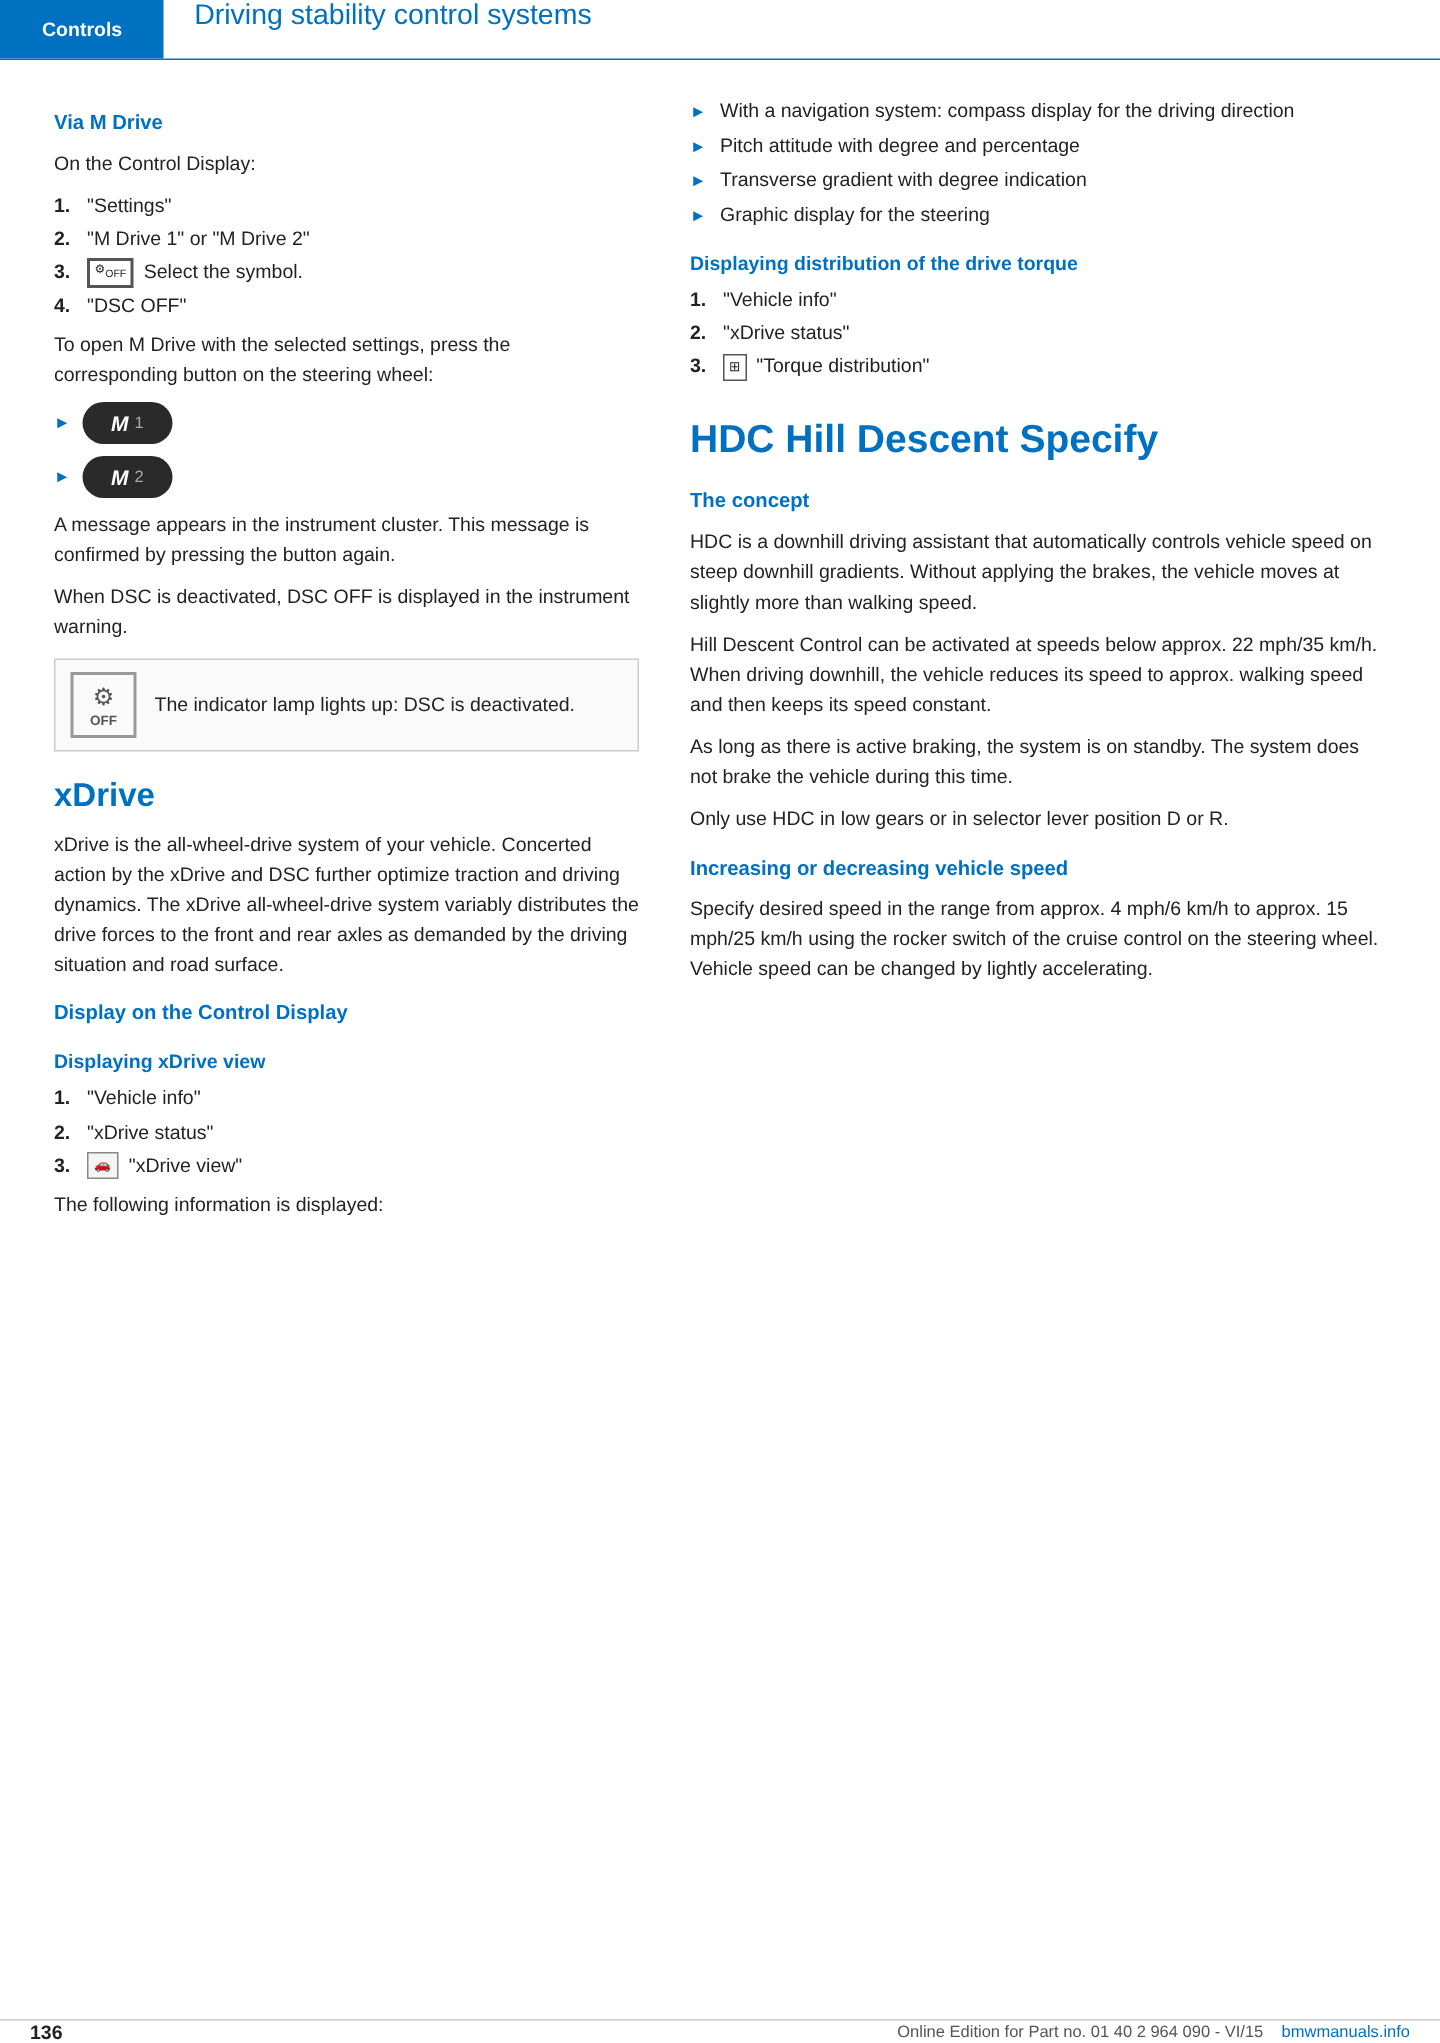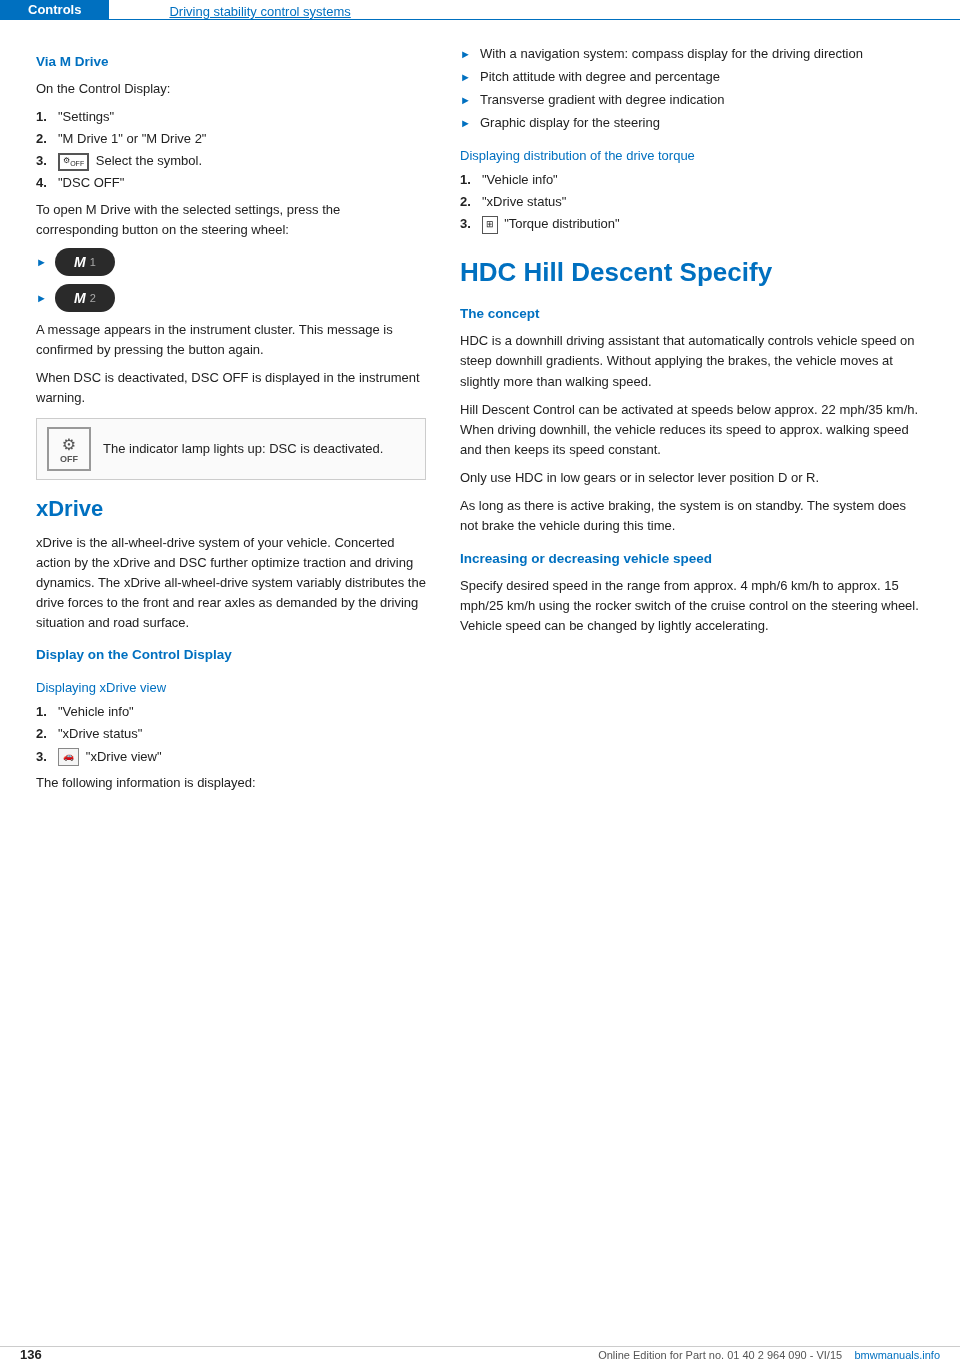--- a/index.html
+++ b/index.html
@@ -9,40 +9,38 @@
       background: #fff;
       color: #222;
       width: 960px;
       min-height: 1362px;
       position: relative;
     }
 
     
     .header {
       display: flex;
-      height: 20px;
+      height: 40px;
       border-bottom: 1px solid #0070c0;
-      gap: 40px;
     }
     .header-left {
       background: #0070c0;
       color: #fff;
       font-size: 13px;
       font-weight: bold;
       padding: 0 28px;
       display: flex;
       align-items: center;
     }
     .header-right {
       color: #0070c0;
-      font-size: 13px;
+      font-size: 19px;
       padding: 0 20px;
       display: flex;
-      align-items: flex-end;
-      text-decoration: underline;
+      align-items: flex-start;
     }
 
     
     .content {
       display: flex;
       padding: 20px 0 0 0;
     }
     .col-left {
       width: 450px;
       padding: 0 24px 0 36px;
@@ -56,21 +54,21 @@
     .section-title-blue {
       color: #0070c0;
       font-size: 13.5px;
       font-weight: bold;
       margin-bottom: 6px;
       margin-top: 12px;
     }
     .section-title-small-blue {
       color: #0070c0;
       font-size: 13px;
-      font-weight: normal;
+      font-weight: bold;
       margin-bottom: 4px;
       margin-top: 12px;
     }
 
     
     .big-heading {
       color: #0070c0;
       font-size: 26px;
       font-weight: bold;
       margin: 18px 0 8px 0;
@@ -367,22 +365,22 @@
         </span>
       </li>
     </ol>
 
     <p class="big-heading">HDC Hill Descent Specify</p>
 
     <p class="section-title-blue">The concept</p>
 
     <p>HDC is a downhill driving assistant that automatically controls vehicle speed on steep downhill gradients. Without applying the brakes, the vehicle moves at slightly more than walking speed.</p>
     <p>Hill Descent Control can be activated at speeds below approx. 22 mph/35 km/h. When driving downhill, the vehicle reduces its speed to approx. walking speed and then keeps its speed constant.</p>
+    <p>As long as there is active braking, the system is on standby. The system does not brake the vehicle during this time.</p>
     <p>Only use HDC in low gears or in selector lever position D or R.</p>
-    <p>As long as there is active braking, the system is on standby. The system does not brake the vehicle during this time.</p>
 
     <p class="section-title-blue">Increasing or decreasing vehicle speed</p>
     <p>Specify desired speed in the range from approx. 4 mph/6 km/h to approx. 15 mph/25 km/h using the rocker switch of the cruise control on the steering wheel. Vehicle speed can be changed by lightly accelerating.</p>
 
   </div>
 
 </div>
 
 <div class="footer">
   <span class="footer-page">136</span>

